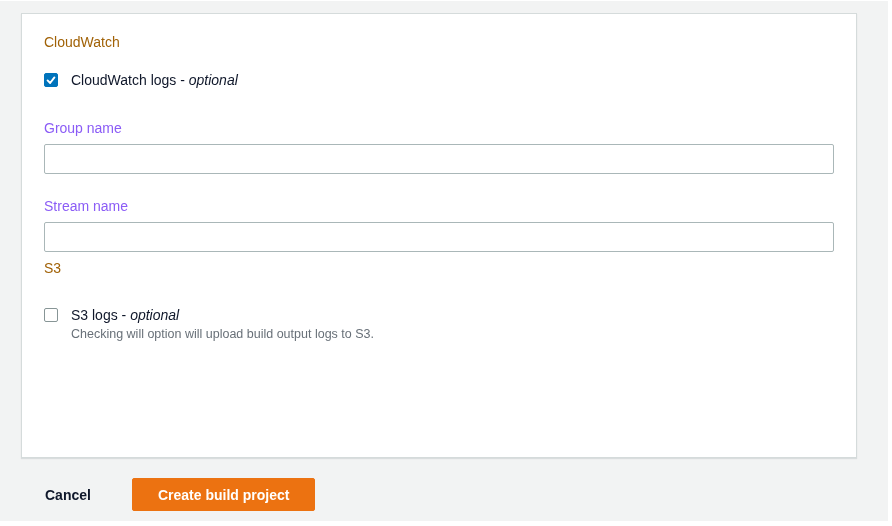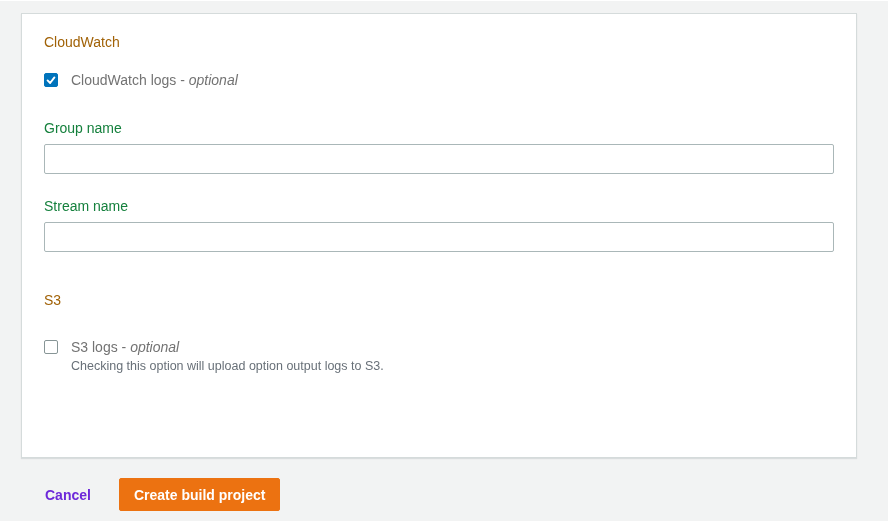--- a/index.html
+++ b/index.html
@@ -68,76 +68,76 @@
   .checkbox svg { display: none; }
   .checkbox.checked {
     background: #0073bb;
     border-color: #0073bb;
   }
   .checkbox.checked svg { display: block; }
   .checkbox-label {
     margin-left: 13px;
     font-size: 14px;
     line-height: 16px;
-    color: #737373;
+    color: #0f172a;
     cursor: default;
   }
   .checkbox-label em { font-style: italic; }
   .helper {
     margin: 3px 0 0 27px;
     font-size: 12.5px;
     line-height: 16px;
     color: #687078;
   }
   .field-label {
     margin-top: 33px;
     font-size: 14px;
     line-height: 15px;
-    color: #15803d;
+    color: #8b5cf6;
   }
   .field-label.stream { margin-top: 25px; }
   .text-input {
     display: block;
     margin-top: 8px;
     width: 100%;
     height: 30px;
     border: 1px solid #aab7b8;
     border-radius: 2px;
     background: #ffffff;
     padding: 0 8px;
     font-family: inherit;
     font-size: 14px;
     color: #16191f;
   }
-  .section-label.s3 { margin-top: 40px; }
+  .section-label.s3 { margin-top: 8px; }
   .checkbox-row.s3-row { margin-top: 31px; }
 
   
   .actions {
     position: absolute;
     left: 21px; top: 477px;
     height: 33px;
     display: flex;
     align-items: center;
   }
   .link-btn {
     margin-left: 24px;
     padding: 0;
     background: none;
     border: none;
     font-family: inherit;
     font-size: 14px;
     font-weight: 700;
-    color: #6d28d9;
+    color: #0f172a;
     cursor: pointer;
   }
   .primary-btn {
-    margin-left: 28px;
+    margin-left: 41px;
     height: 33px;
-    padding: 0 14px;
+    padding: 0 25px;
     background: #ec7211;
     border: 1px solid #ec7211;
     border-radius: 2px;
     font-family: inherit;
     font-size: 14px;
     font-weight: 700;
     color: #ffffff;
     cursor: pointer;
   }
 </style>
@@ -169,21 +169,21 @@
       <input class="text-input" type="text" placeholder="" style="">
 
       <div class="section-label s3">S3</div>
 
       <div class="checkbox-row s3-row">
         <span class="checkbox">
           
         </span>
         <span class="checkbox-label"><span>S3 logs</span><span> - </span><em>optional</em></span>
       </div>
-      <div class="helper">Checking this option will upload option output logs to S3.</div>
+      <div class="helper">Checking will option will upload build output logs to S3.</div>
 
     </div>
   </section>
 
   <footer class="actions">
     <button class="link-btn">Cancel</button>
     <button class="primary-btn">Create build project</button>
   </footer>
 
 </div>

